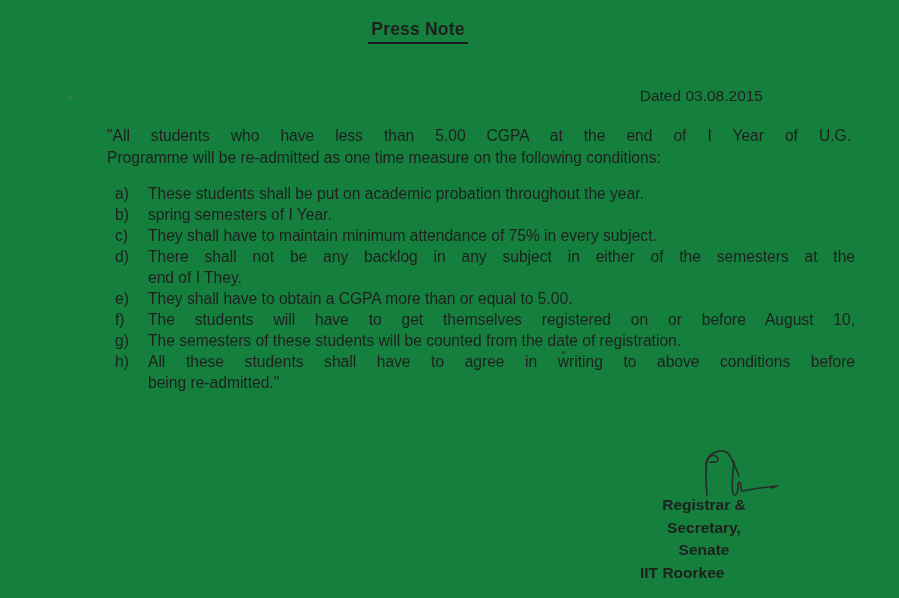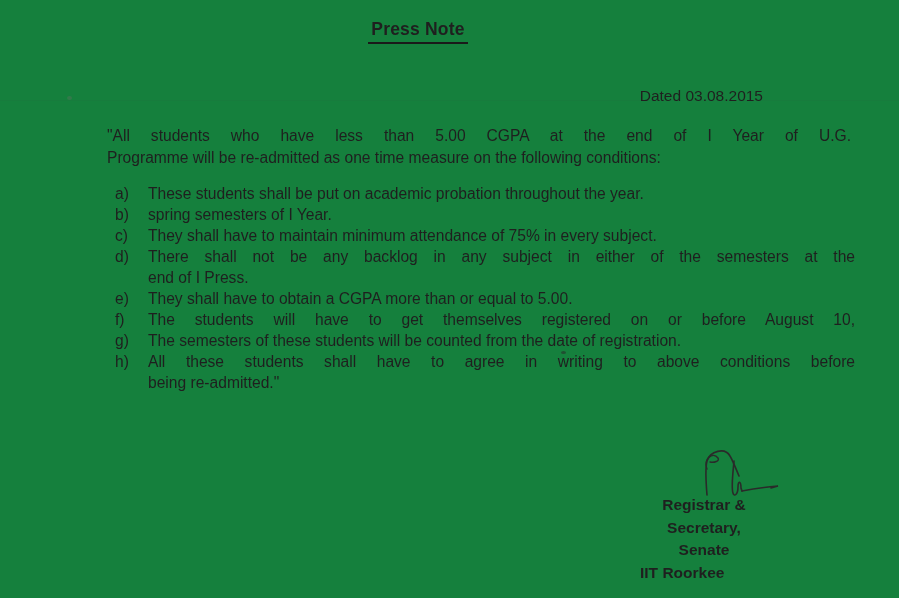--- a/index.html
+++ b/index.html
@@ -124,21 +124,21 @@
       <span class="cond-label">c)</span>
       <span class="cond-lines">
         <span class="line">They shall have to maintain minimum attendance of 75% in every subject.</span>
       </span>
     </div>
 
     <div class="cond">
       <span class="cond-label">d)</span>
       <span class="cond-lines">
         <span class="line stretch">There shall not be any backlog in any subject in either of the semesters at the</span>
-        <span class="line">end of I Press.</span>
+        <span class="line">end of I They.</span>
       </span>
     </div>
 
     <div class="cond">
       <span class="cond-label">e)</span>
       <span class="cond-lines">
         <span class="line">They shall have to obtain a CGPA more than or equal to 5.00.</span>
       </span>
     </div>
 

